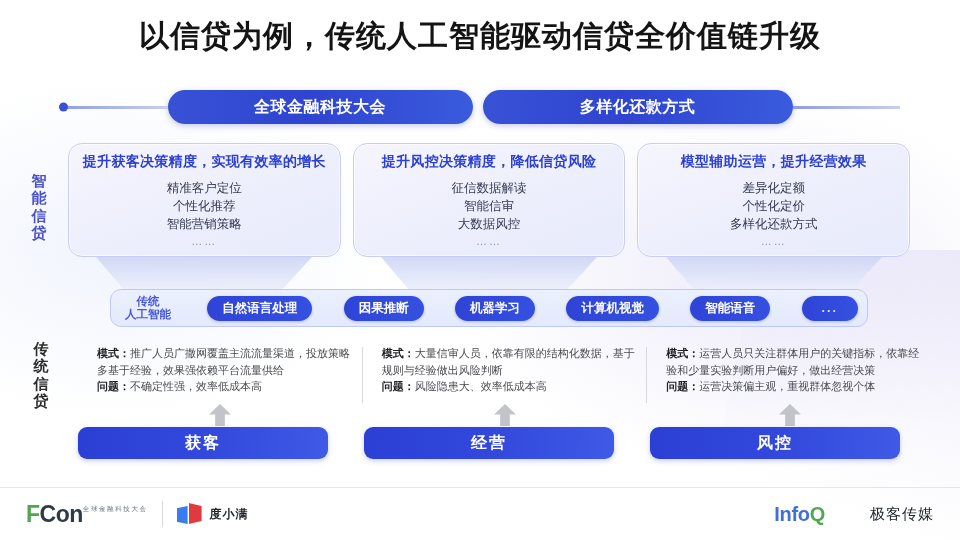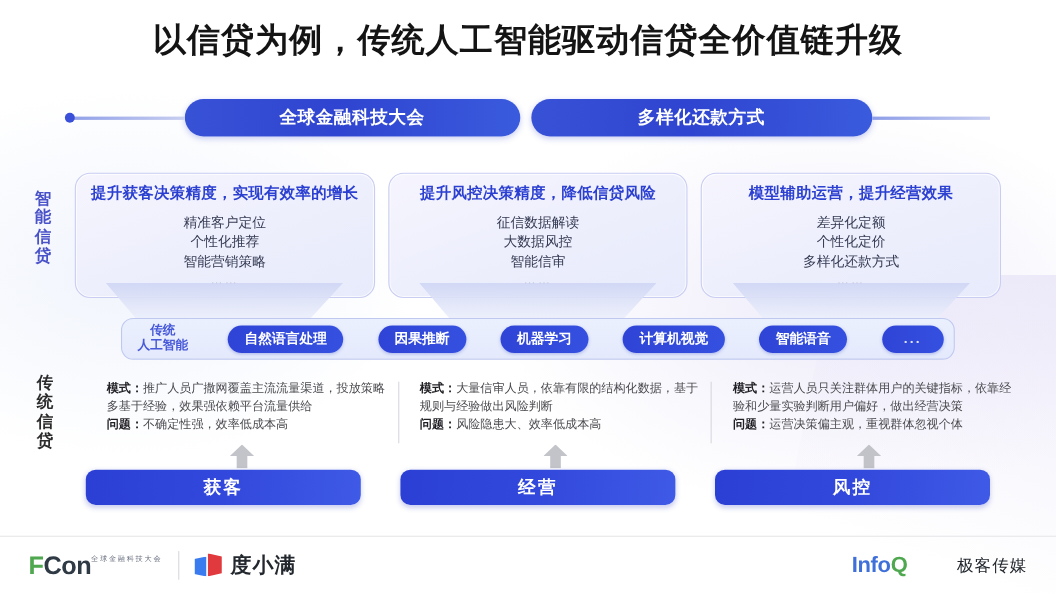--- a/index.html
+++ b/index.html
@@ -102,21 +102,21 @@
     color: #4a52c8;
   }
   .side-label.trad {
     left: 30px; top: 340px;
     color: #2b2b2b;
   }
 
   
   .cards {
     position: absolute;
-    left: 68px; top: 157px;
+    left: 68px; top: 143px;
     width: 842px; height: 114px;
     display: flex;
     gap: 12px;
   }
   .card {
     flex: 1 1 0;
     border-radius: 14px;
     border: 1px solid #c9cdf2;
     background: linear-gradient(160deg, #f6f5fe 0%, #eceefc 60%, #e7ebfb 100%);
     box-shadow: inset 0 0 0 1px rgba(255,255,255,.7);
@@ -331,21 +331,21 @@
     background: #3a7bf0;
     clip-path: polygon(0% 12%, 100% 0%, 100% 100%, 0% 88%);
   }
   .dxm-mark .rt {
     position: absolute; left: 12px; top: 0;
     width: 13px; height: 21px;
     background: #e0393e;
     clip-path: polygon(0% 0%, 100% 14%, 100% 86%, 0% 100%);
   }
   .dxm-text {
-    font-size: 19px; font-weight: 700; color: #23282e; letter-spacing: 1px;
+    font-size: 12px; font-weight: 700; color: #23282e; letter-spacing: 1px;
   }
   .footer-right {
     display: flex; align-items: center; gap: 9px;
   }
   .infoq {
     font-size: 20px; font-weight: 700; letter-spacing: -.3px;
   }
   .infoq .info { color: #3f6fd8; }
   .infoq .q { color: #4fa84f; }
   .geek {
@@ -389,22 +389,22 @@
       <div>个性化推荐</div>
       <div>智能营销策略</div>
       <div class="dots">……</div>
     </div>
   </div>
 
   <div class="card">
     <div class="card-title">提升风控决策精度，降低信贷风险</div>
     <div class="card-list">
       <div>征信数据解读</div>
+      <div>智能信审</div>
       <div>大数据风控</div>
-      <div>智能信审</div>
       <div class="dots">……</div>
     </div>
   </div>
 
   <div class="card">
     <div class="card-title">模型辅助运营，提升经营效果</div>
     <div class="card-list">
       <div>差异化定额</div>
       <div>个性化定价</div>
       <div>多样化还款方式</div>

